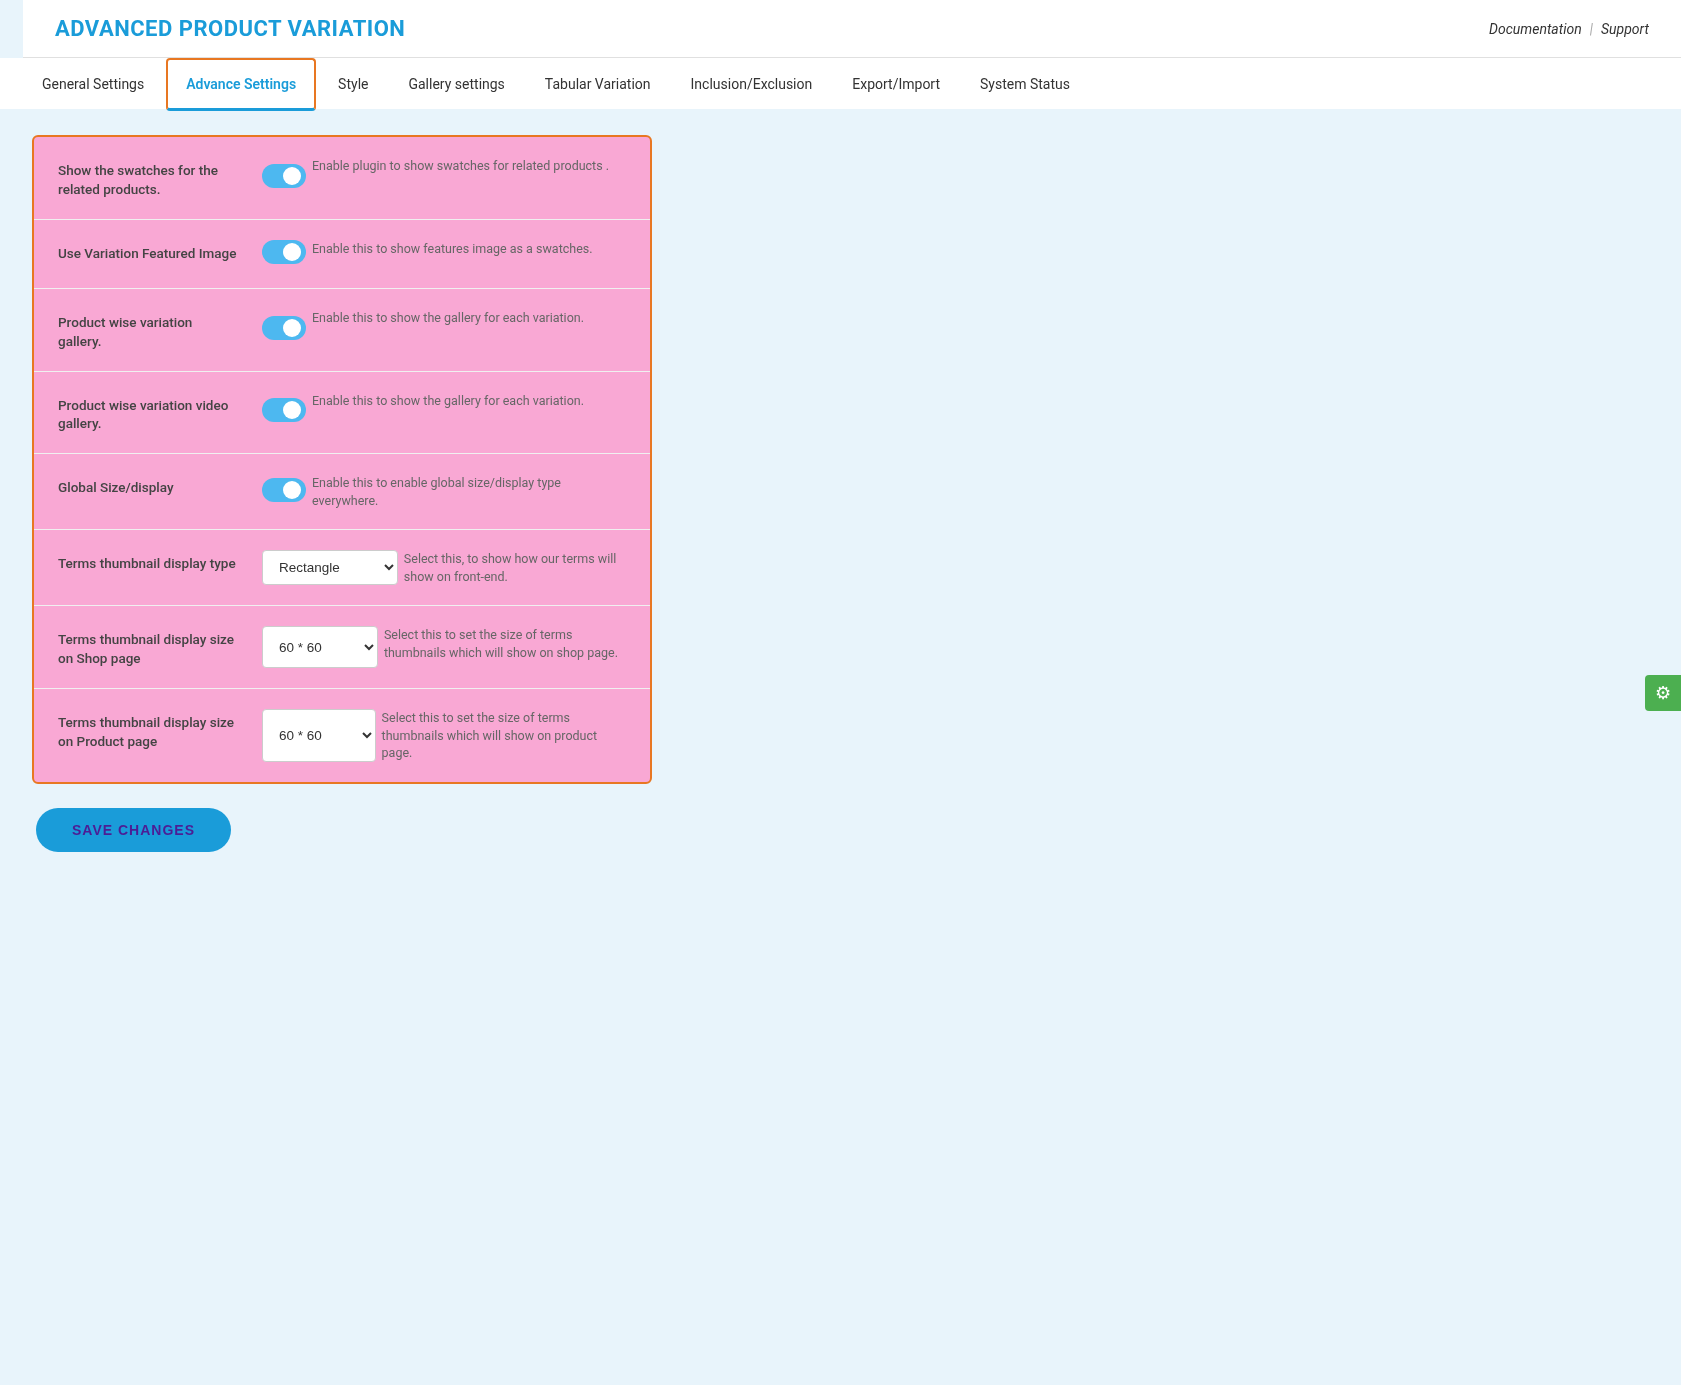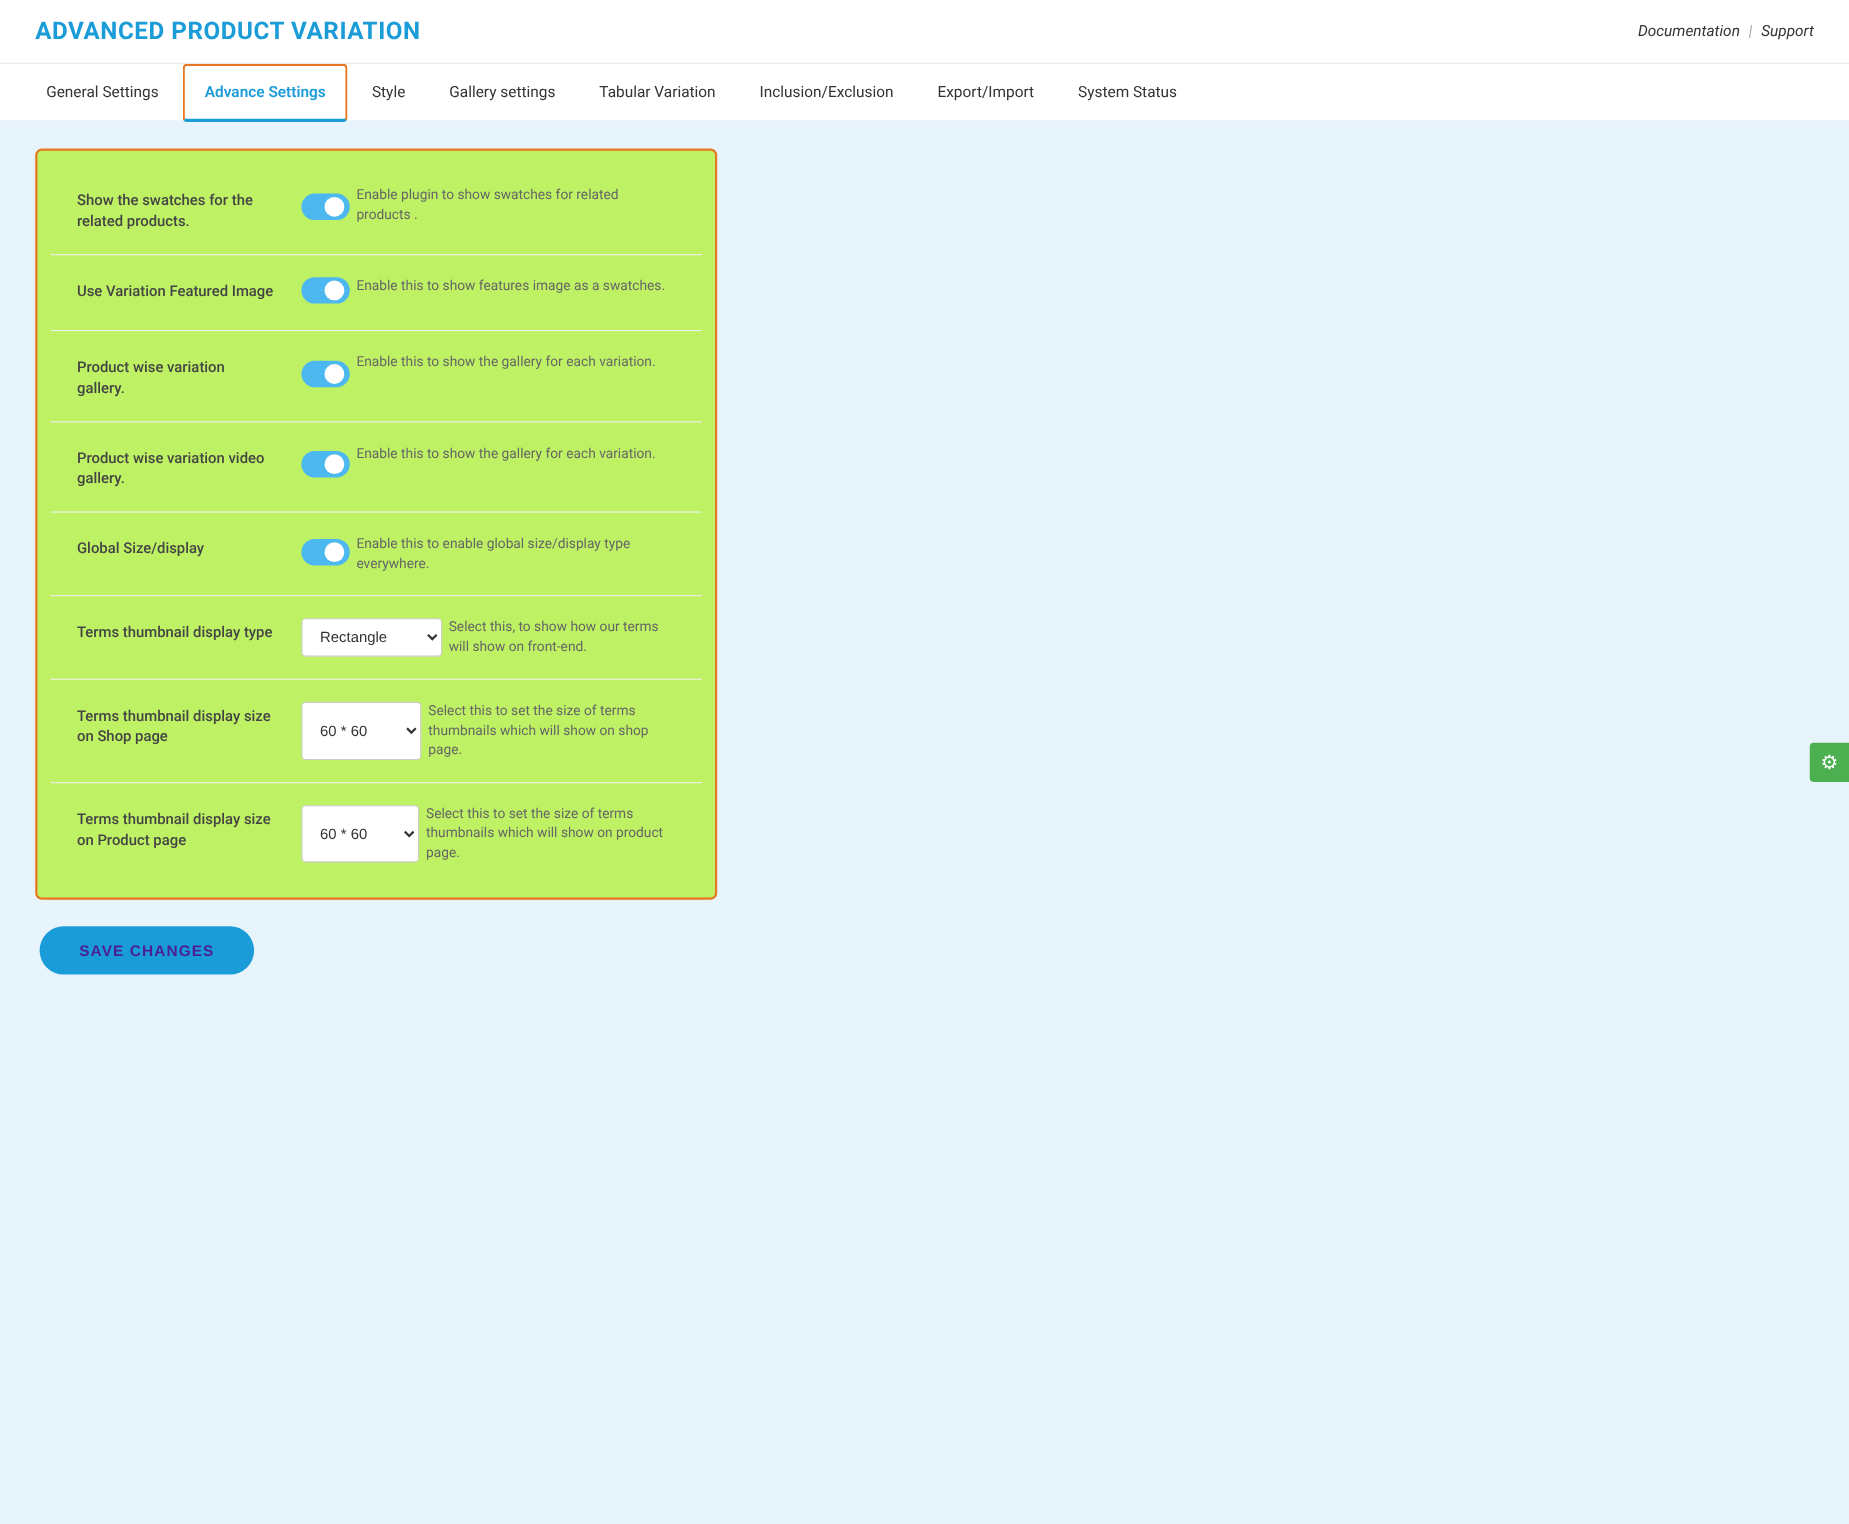--- a/index.html
+++ b/index.html
@@ -10,20 +10,21 @@
     }
 
     
     .header {
       background: #fff;
       padding: 16px 32px;
       display: flex;
       align-items: center;
       justify-content: space-between;
       border-bottom: 1px solid #e0e0e0;
+      margin-left: 23px;
     }
     .header-title {
       color: #1a9cd9;
       font-size: 22px;
       font-weight: 700;
       letter-spacing: 0.5px;
     }
     .header-links {
       display: flex;
       align-items: center;
@@ -69,25 +70,25 @@
     }
 
     
     .main {
       padding: 24px 32px;
       position: relative;
     }
 
     
     .settings-panel {
-      background: #bef264;
+      background: #f9a8d4;
       border: 2px solid #e87722;
       border-radius: 6px;
       max-width: 620px;
-      padding: 12px;
+      padding: 0;
     }
 
     
     .setting-row {
       display: flex;
       padding: 20px 24px;
       border-bottom: 1px solid #f0f0f0;
       gap: 24px;
     }
     .setting-row:last-child {

